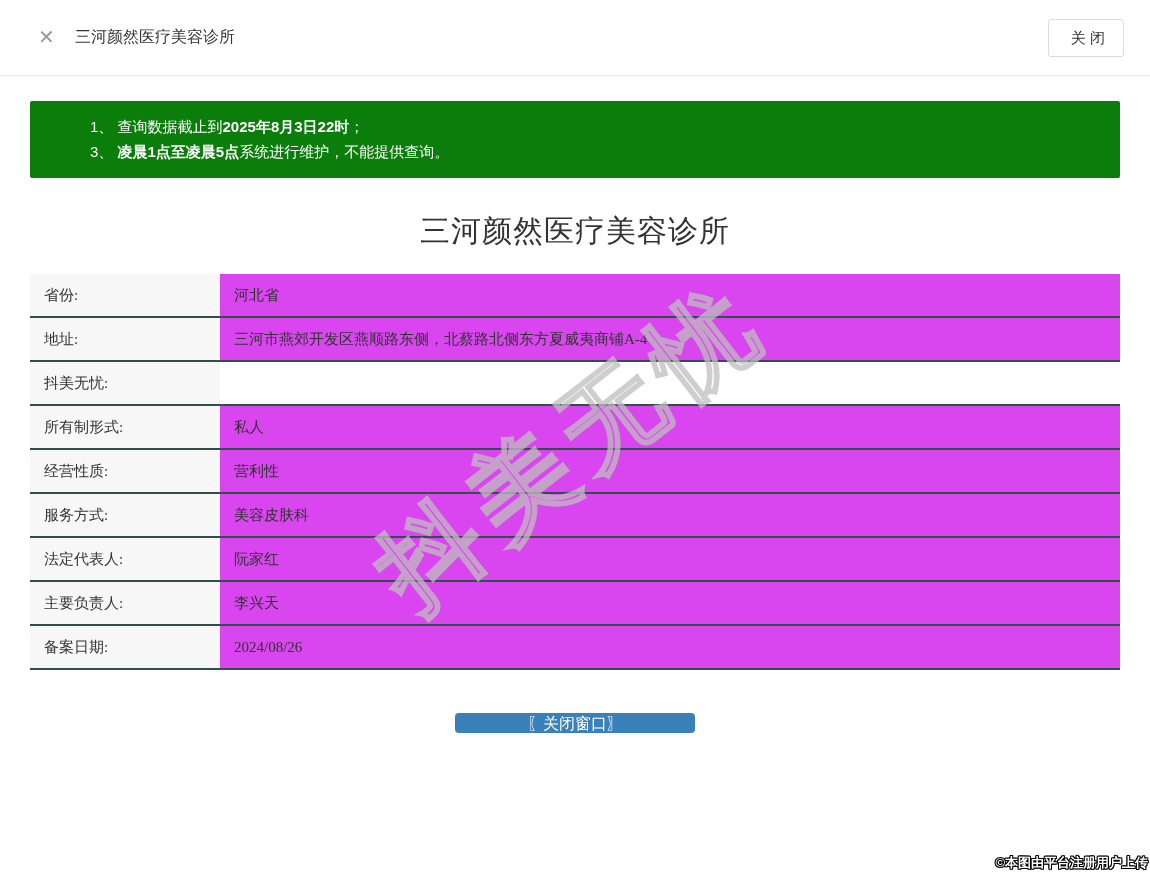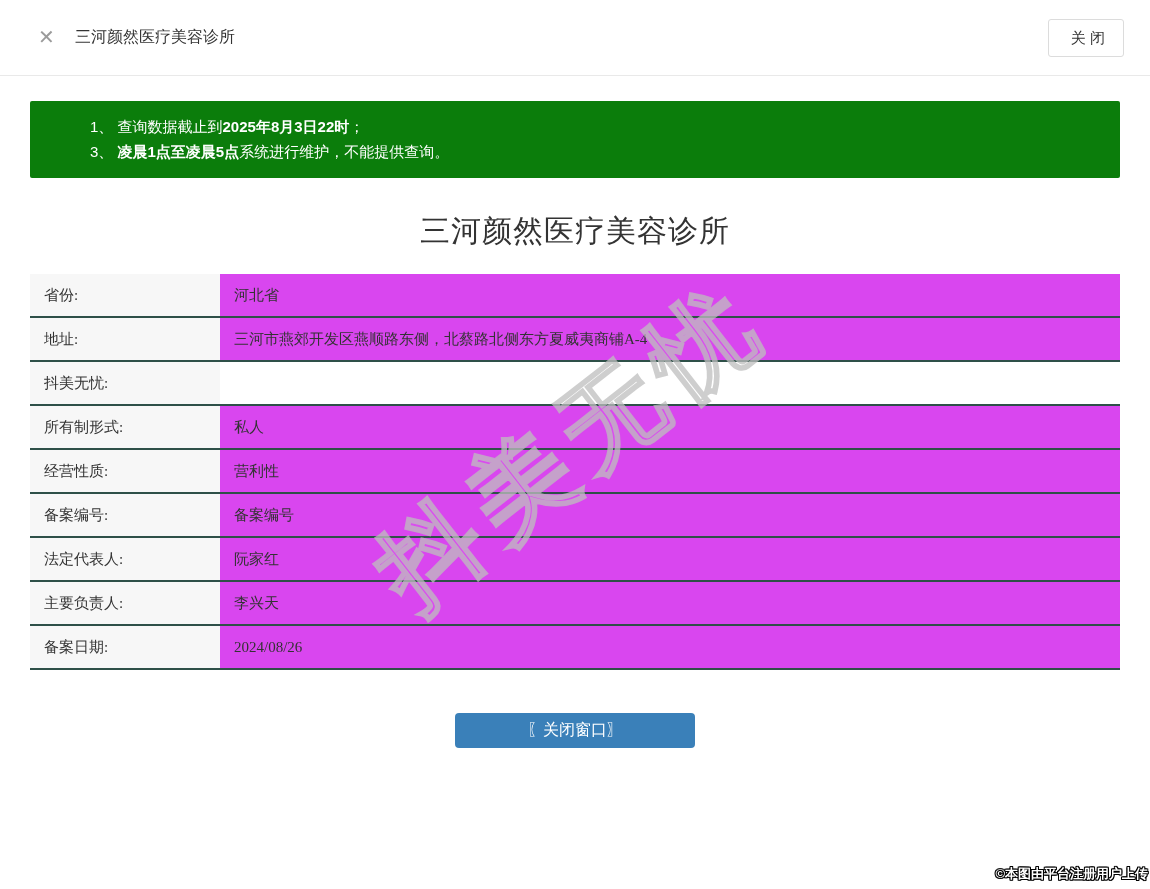--- a/index.html
+++ b/index.html
@@ -49,36 +49,36 @@
   .cell-label{
     width:190px;background:var(--label-bg);display:flex;align-items:center;
     padding-left:14px;font-size:15px;color:var(--text);
   }
   .cell-value{
     flex:1;display:flex;align-items:center;padding-left:14px;
     font-size:15px;color:var(--text);background:#d946ef;
   }
   
   .btn-close-window{
-    display:block;margin:43px auto 0;width:240px;height:35px;
+    display:block;margin:43px auto 0;width:240px;height:20px;
     background:var(--blue);color:#fff;border:none;border-radius:4px;
     font-size:16px;cursor:pointer;font-family:inherit;
   }
   
   .watermark{
     position:absolute;left:345px;top:380px;z-index:5;
     font-size:100px;font-weight:bold;letter-spacing:14px;white-space:nowrap;
     transform:rotate(-38deg);
     color:rgba(255,255,255,0.04);
     -webkit-text-stroke:2.5px rgba(190,190,190,0.75);
     pointer-events:none;user-select:none;
   }
   
   .credit{
-    position:absolute;right:2px;bottom:6px;z-index:6;
+    position:absolute;right:2px;bottom:17px;z-index:6;
     font-size:13px;font-weight:bold;color:#fff;
     text-shadow:-1px -1px 0 #000,1px -1px 0 #000,-1px 1px 0 #000,1px 1px 0 #000,
                 0 1px 0 #000,0 -1px 0 #000,1px 0 0 #000,-1px 0 0 #000;
   }
 </style>
 </head>
 <body>
 
 <div class="header">
   <span class="close-x">✕</span>
@@ -107,22 +107,22 @@
     </div>
     <div class="row">
       <div class="cell-label">所有制形式:</div>
       <div class="cell-value">私人</div>
     </div>
     <div class="row">
       <div class="cell-label">经营性质:</div>
       <div class="cell-value">营利性</div>
     </div>
     <div class="row">
-      <div class="cell-label">备案编号:</div>
-      <div class="cell-value">备案编号</div>
+      <div class="cell-label">服务方式:</div>
+      <div class="cell-value">美容皮肤科</div>
     </div>
     <div class="row">
       <div class="cell-label">法定代表人:</div>
       <div class="cell-value">阮家红</div>
     </div>
     <div class="row">
       <div class="cell-label">主要负责人:</div>
       <div class="cell-value">李兴天</div>
     </div>
     <div class="row">

